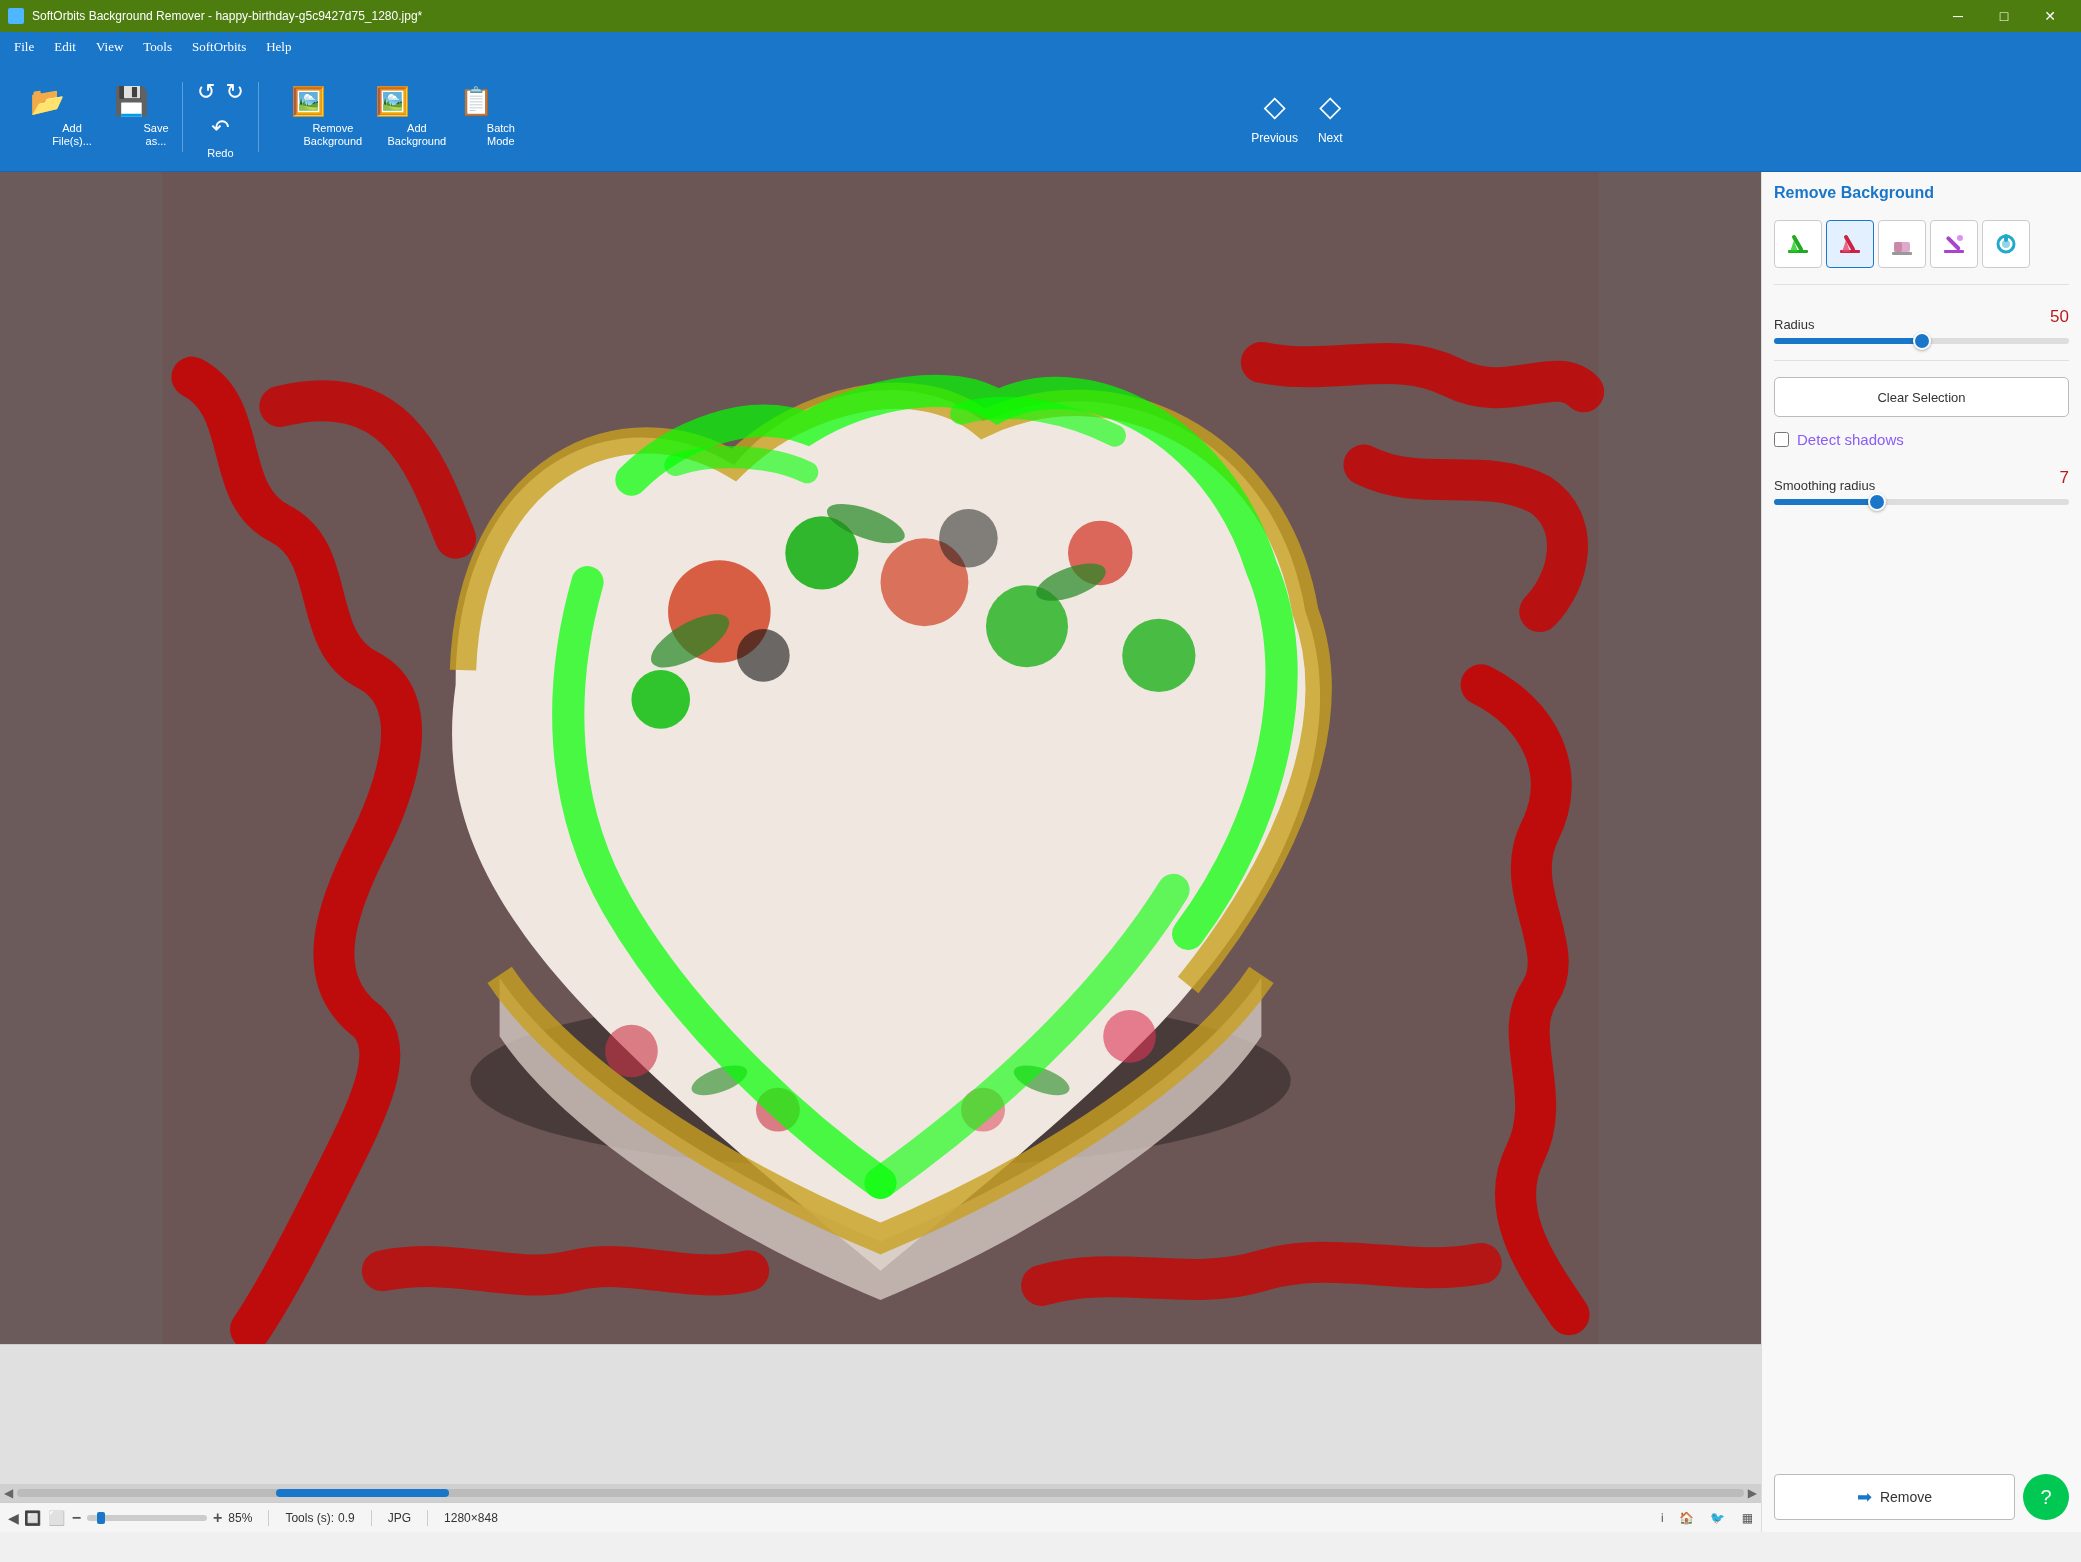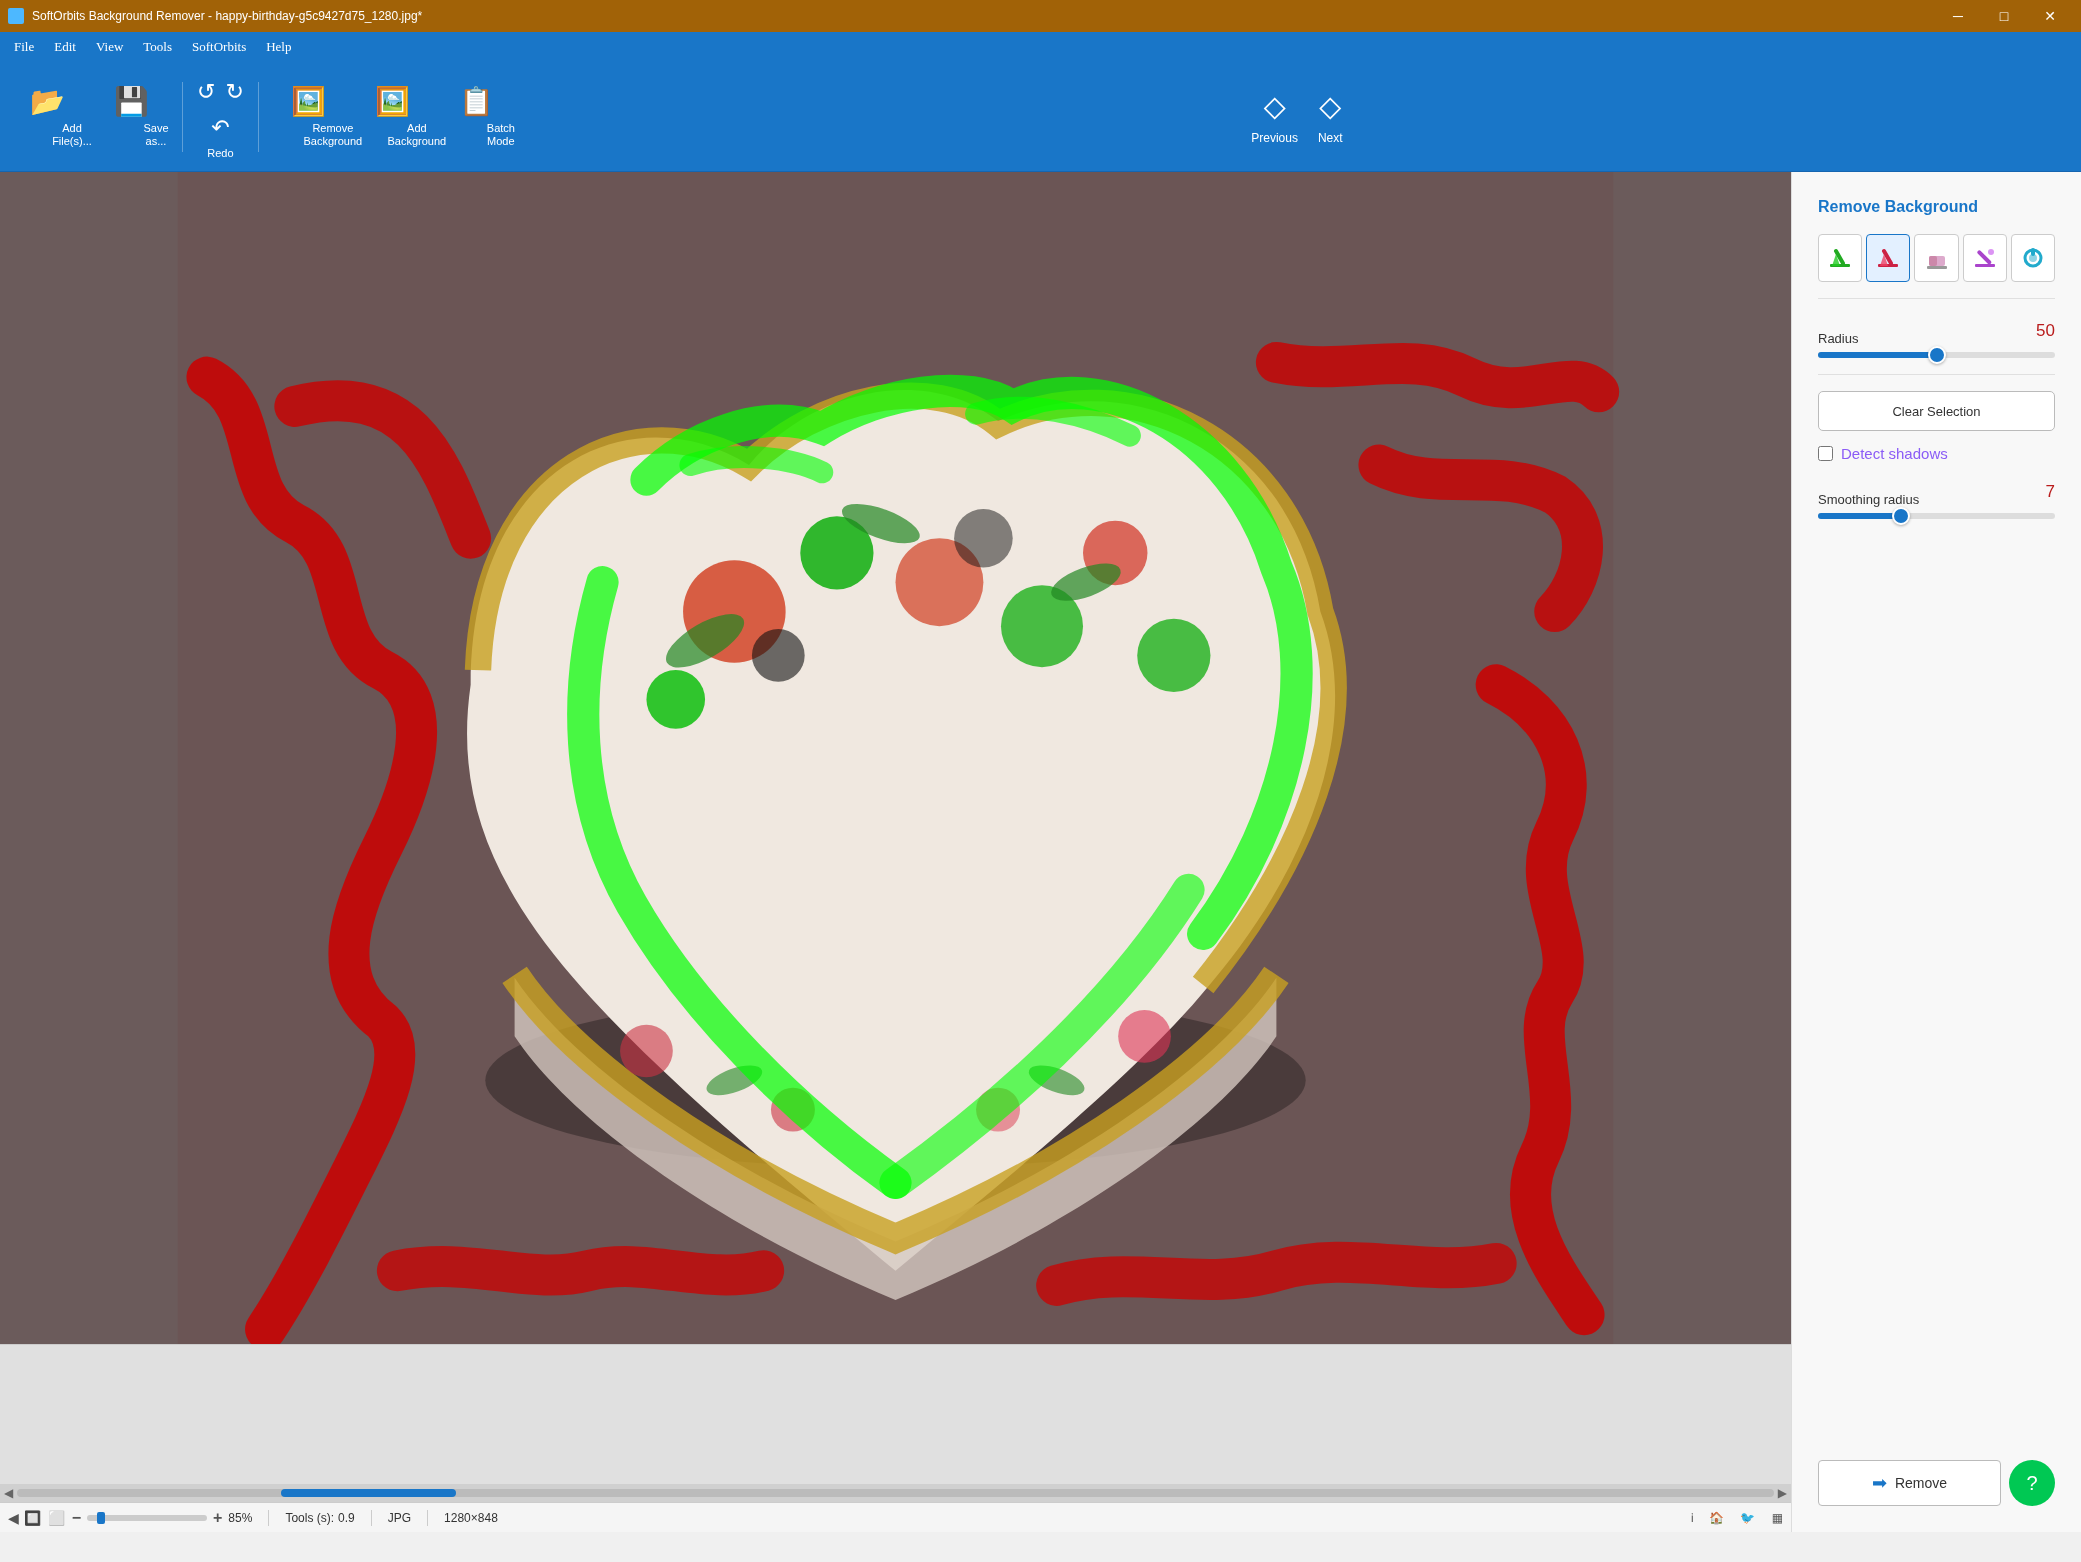--- a/index.html
+++ b/index.html
@@ -1,20 +1,20 @@
 <!DOCTYPE html>
 <html><head>
   <meta charset="utf-8">
   <style>
     * { box-sizing: border-box; margin: 0; padding: 0; }
     body { font-family: 'Segoe UI', Arial, sans-serif; font-size: 13px; background: #f0f0f0; overflow: hidden; width: 2081px; height: 1562px; }
 
     
     .title-bar {
-      background: #a16207;
+      background: #4d7c0f;
       color: white;
       height: 32px;
       display: flex;
       align-items: center;
       padding: 0 8px;
       justify-content: space-between;
     }
     .title-bar-left {
       display: flex;
       align-items: center;
@@ -184,26 +184,26 @@
     }
     .status-sep {
       width: 1px; height: 16px; background: #ccc;
     }
     .zoom-control {
       display: flex; align-items: center; gap: 6px;
     }
 
     
     .right-panel {
-      width: 290px;
+      width: 320px;
       background: #f8f8f8;
       border-left: 1px solid #ddd;
       display: flex;
       flex-direction: column;
-      padding: 26px;
+      padding: 12px;
       gap: 14px;
     }
 
     .panel-title {
       font-size: 16px;
       color: #1976c8;
       font-weight: 600;
       margin-bottom: 4px;
     }
 

